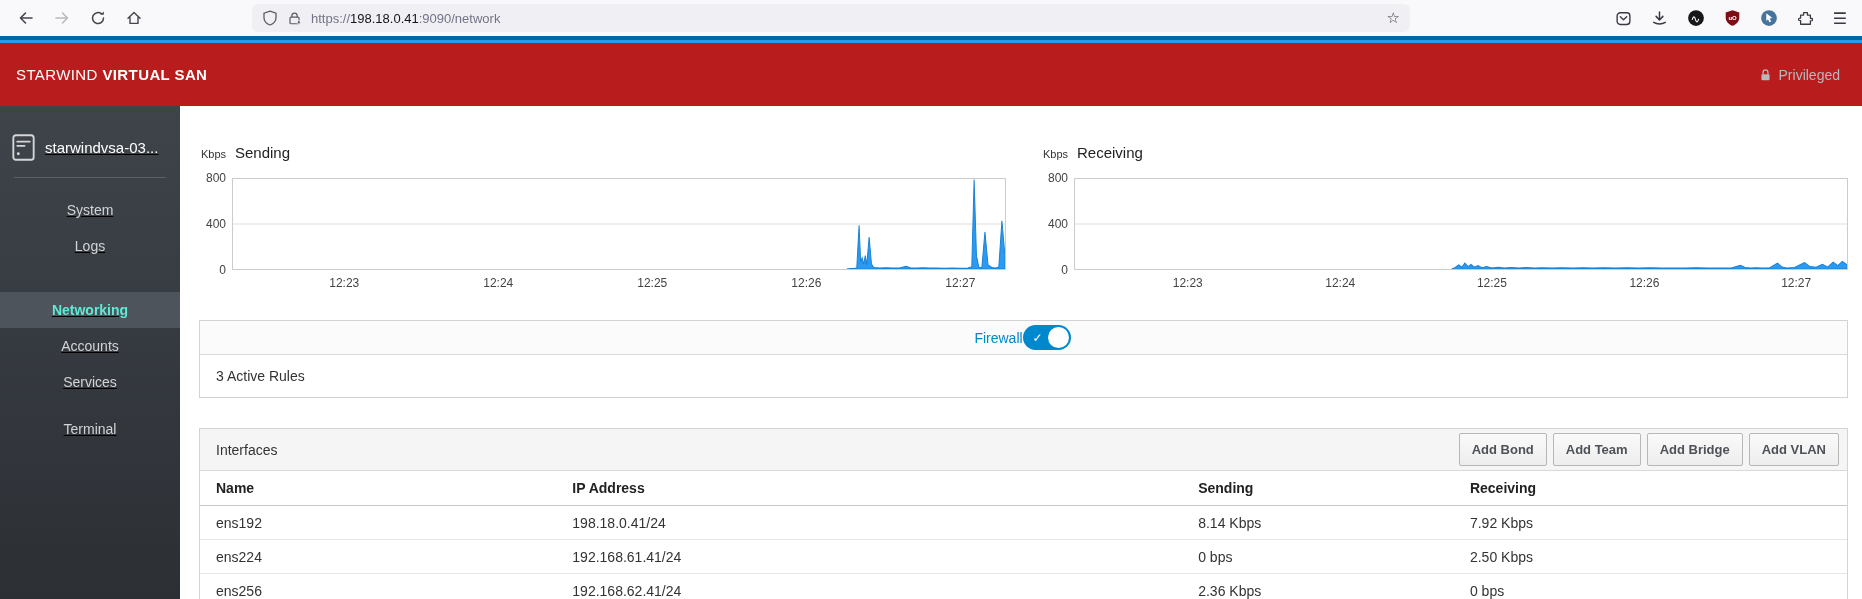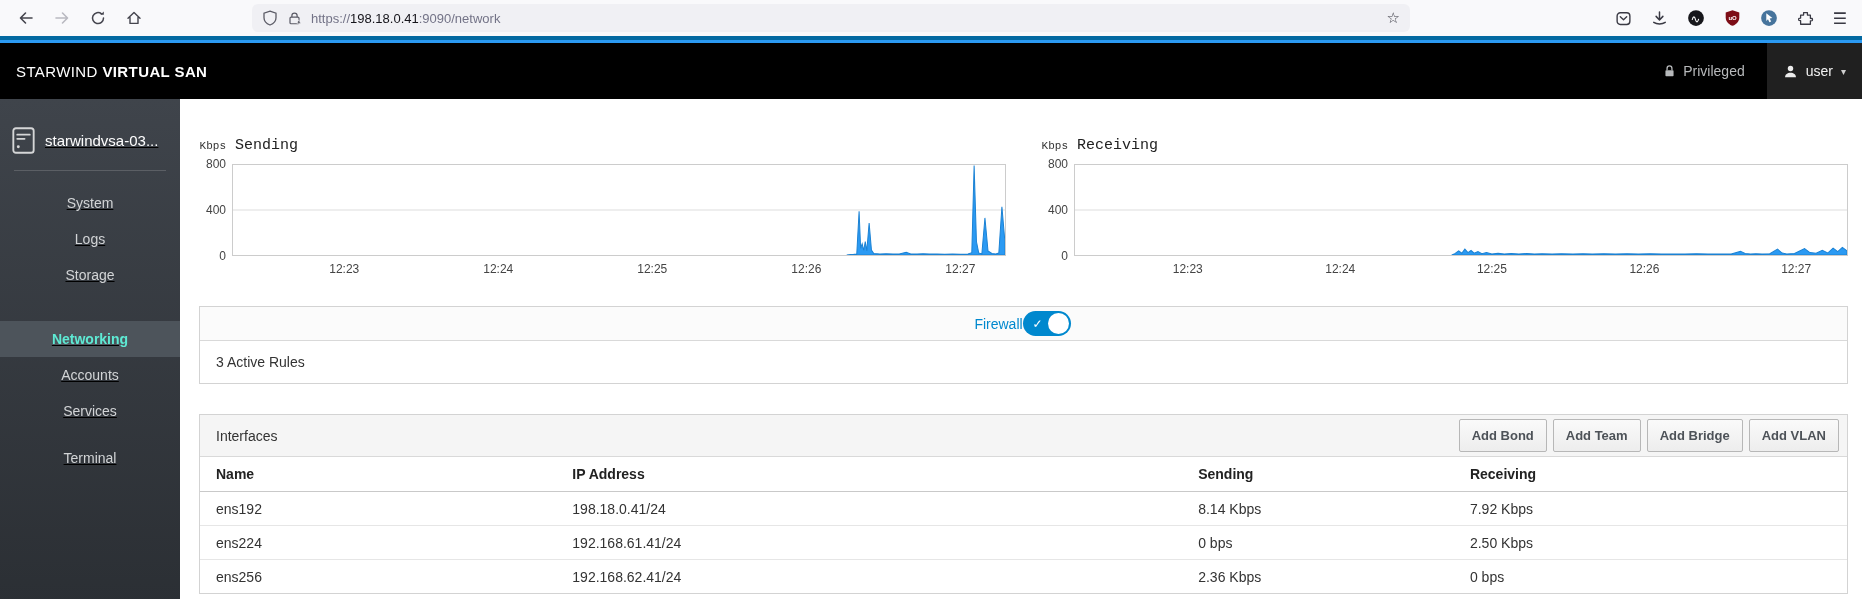--- a/index.html
+++ b/index.html
@@ -16,21 +16,21 @@
     display:flex; align-items:center; padding:0 10px; gap:9px; }
   .url-text { font-size:13px; color:#737387; white-space:nowrap; }
   .url-text .host { color:#15141a; }
   .star { margin-left:auto; font-size:15px; color:#3a3a44; }
   .chrome-right { margin-left:auto; display:flex; align-items:center; gap:19px; color:#3a3a44; }
   .menu-glyph { font-size:16px; color:#3a3a44; letter-spacing:1px; }
   svg.ic { display:block; }
 
   
   .accent-line { height:3px; }
-  .masthead { height:56px; background:#000000; display:flex; align-items:center; color:#fff; }
+  .masthead { height:63px; background:#b91c1c; display:flex; align-items:center; color:#fff; }
   .brand { margin-left:16px; font-size:15px; letter-spacing:.4px; }
   .brand b { font-weight:700; }
   .mast-right { margin-left:auto; display:flex; align-items:stretch; height:100%; }
   .privileged { display:flex; align-items:center; gap:7px; color:#b7b9bb; font-size:14px; padding:0 22px; }
   .user-menu { display:flex; align-items:center; gap:8px; background:#202020; padding:0 16px; font-size:14px; color:#f2f2f2; }
   .caret { font-size:10px; color:#cfcfcf; }
 
   
   .app { display:flex; height:507px; }
   .sidebar { width:180px; flex:0 0 180px; background:linear-gradient(180deg,#3f444b 0%,#2b2f34 100%); padding-top:16px;text-decoration:underline; }
@@ -39,21 +39,21 @@
   .side-nav { list-style:none;text-align:center; }
   .side-nav li { padding:10px 16px; font-size:14px; color:#d2d4d6; cursor:default; }
   .side-nav li.active { background:#4d545b; color:#5eead4; font-weight:700;margin-top:28px; }
   .side-nav li.gap-before { margin-top:11px; }
 
   .main { flex:1; padding:38px 14px 0 19px; background:#fff; overflow:hidden; }
 
   
   .charts-row { display:flex; gap:16px; margin-left:-19px; margin-bottom:28px; }
   .chart { flex:1; min-width:0; }
-  .chart-title-row { display:flex; align-items:baseline; margin-bottom:10px;font-family:Liberation Mono, monospace; }
+  .chart-title-row { display:flex; align-items:baseline; margin-bottom:17px; }
   .chart-unit { width:46px; text-align:right; font-size:11px; color:#333; flex:0 0 46px; }
   .chart-title { margin-left:9px; font-size:15px; color:#222; }
   .chart-body { display:flex; }
   .ylabels { width:46px; flex:0 0 46px; position:relative; margin-right:6px; font-size:12px; color:#444; }
   .ylabels span { position:absolute; right:0; transform:translateY(-50%); }
   .plot { flex:1; height:92px; border:1px solid #ccc; position:relative; background:#fff; }
   .plot svg { position:absolute; inset:0; width:100%; height:100%; }
   .xlabels { position:relative; height:22px; margin-left:52px; font-size:12px; color:#444; }
   .xlabels span { position:absolute; top:6px; transform:translateX(-50%); }
 
@@ -156,47 +156,38 @@
 
 <header class="masthead">
   <div class="brand"><span>STARWIND</span> <b>VIRTUAL SAN</b></div>
   <div class="mast-right">
     <div class="privileged">
       <svg class="ic" width="13" height="14" viewBox="0 0 16 16">
           <rect x="3" y="7" width="10" height="7.4" rx="1" fill="#b7b9bb"></rect>
           <path d="M5 7V4.8a3 3 0 0 1 6 0V7" fill="none" stroke="#b7b9bb" stroke-width="1.6"></path>
         </svg>
       <span>Privileged</span>
-    </div>
-    <div class="user-menu">
-      <svg class="ic" width="15" height="15" viewBox="0 0 16 16">
-          <circle cx="8" cy="4.8" r="2.9" fill="#ececec"></circle>
-          <path d="M2.2 14.2c0-3.3 2.6-4.9 5.8-4.9s5.8 1.6 5.8 4.9z" fill="#ececec"></path>
-        </svg>
-      <span>user</span>
-      <span class="caret">▾</span>
     </div>
   </div>
 </header>
 
 <div class="app">
   <nav class="sidebar">
     <div class="host-row">
       <svg class="ic" width="23" height="27" viewBox="0 0 22 26">
           <rect x="1.2" y="1.2" width="19.6" height="23.6" rx="2.5" fill="none" stroke="#d5d6d7" stroke-width="1.8"></rect>
           <path d="M5 7.4h12M5 11.4h7" stroke="#d5d6d7" stroke-width="1.8" stroke-linecap="round"></path>
           <circle cx="6" cy="19" r="1.4" fill="#d5d6d7"></circle>
         </svg>
       <span>starwindvsa-03...</span>
     </div>
     <div class="side-divider"></div>
     <ul class="side-nav" id="nav-list">
         <li class="">System</li>
         <li class="">Logs</li>
-        <li class="">Storage</li>
         <li class="active ">Networking</li>
         <li class="">Accounts</li>
         <li class="">Services</li>
         <li class="gap-before">Terminal</li>
       </ul>
   </nav>
 
   <main class="main">
 
     <div class="charts-row">

